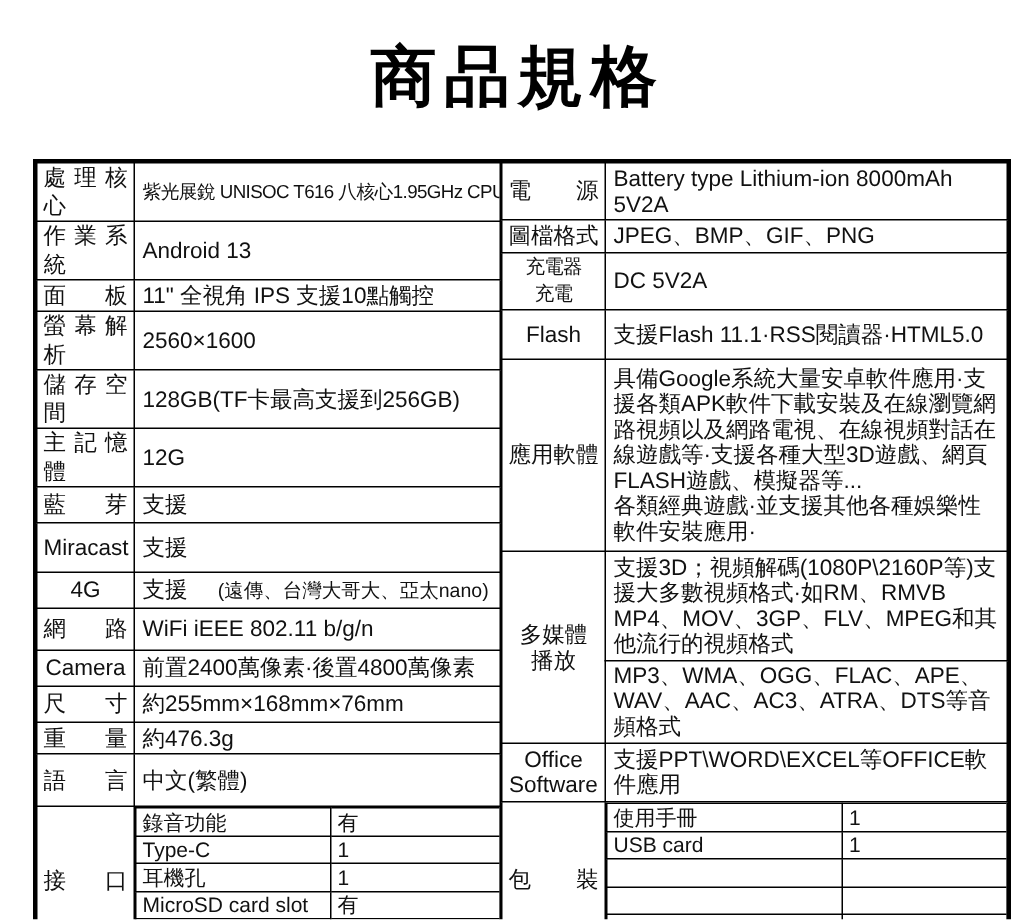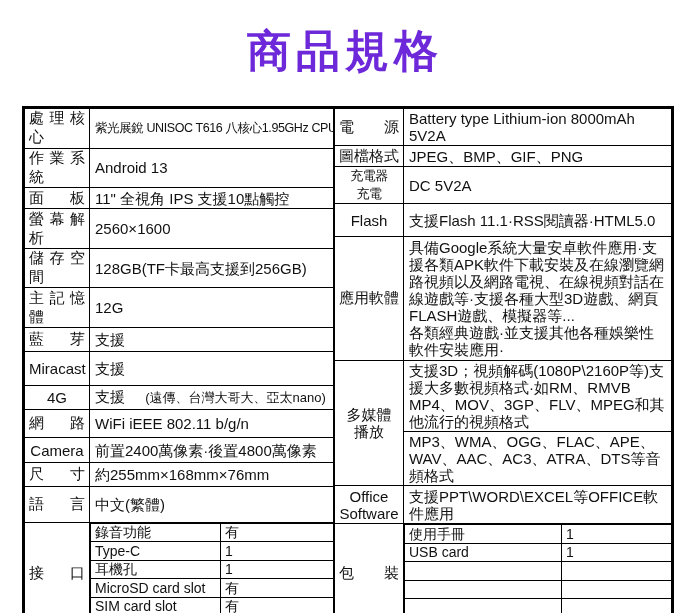--- a/index.html
+++ b/index.html
@@ -1,20 +1,20 @@
 <!DOCTYPE html>
 <html><head>
 <meta charset="utf-8">
 <style>
   html,body{margin:0;padding:0;background:#fff;}
   .page{position:relative;width:690px;height:613px;background:#fff;overflow:hidden;
         font-family:"Liberation Sans","DejaVu Sans",sans-serif;color:#111;}
   .title{position:absolute;top:22px;left:0;width:690px;margin:0;text-align:center;
          font-family:Liberation Serif, serif;font-weight:bold;
-         font-size:44px;letter-spacing:5px;color:#6d28d9;}
+         font-size:44px;letter-spacing:5px;color:#000000;}
   .tables{position:absolute;left:22px;top:106px;display:flex;border:2px solid #000;}
   table.spec{border-collapse:collapse;table-layout:fixed;}
   table.spec td{border:1px solid #000;font-size:15px;overflow:hidden;}
   .lbl{text-align:center;padding:0 4px;}
   .lbl.j{text-align:justify;text-align-last:justify;}
   .lbl.sm{font-size:13px;padding:0 13px;letter-spacing:-0.5px;}
   .lbl.pre{white-space:pre-line;line-height:17px;}
   .val{padding:1px 3px 1px 5px;line-height:17px;white-space:pre-line;}
   .val.cond{font-size:12.5px;letter-spacing:-0.4px;white-space:nowrap;text-align:center;}
   .small{font-size:13px;margin-left:16px;}
@@ -77,20 +77,24 @@
         <td class="val">WiFi iEEE 802.11 b/g/n</td>
       </tr>
       <tr style="height:24px">
         <td class="lbl">Camera</td>
         <td class="val">前置2400萬像素·後置4800萬像素</td>
       </tr>
       <tr style="height:24px">
         <td class="lbl j">尺 寸</td>
         <td class="val">約255mm×168mm×76mm</td>
       </tr>
+      <tr style="height:21px">
+        <td class="lbl j">重 量</td>
+        <td class="val">約476.3g</td>
+      </tr>
       <tr style="height:35px">
         <td class="lbl j">語 言</td>
         <td class="val">中文(繁體)</td>
       </tr>
       <tr style="height:97px">
         <td class="lbl j">接 口</td>
         <td class="inner-wrap">
           <table class="inner">
             <colgroup>
                   <col style="width:130px">

